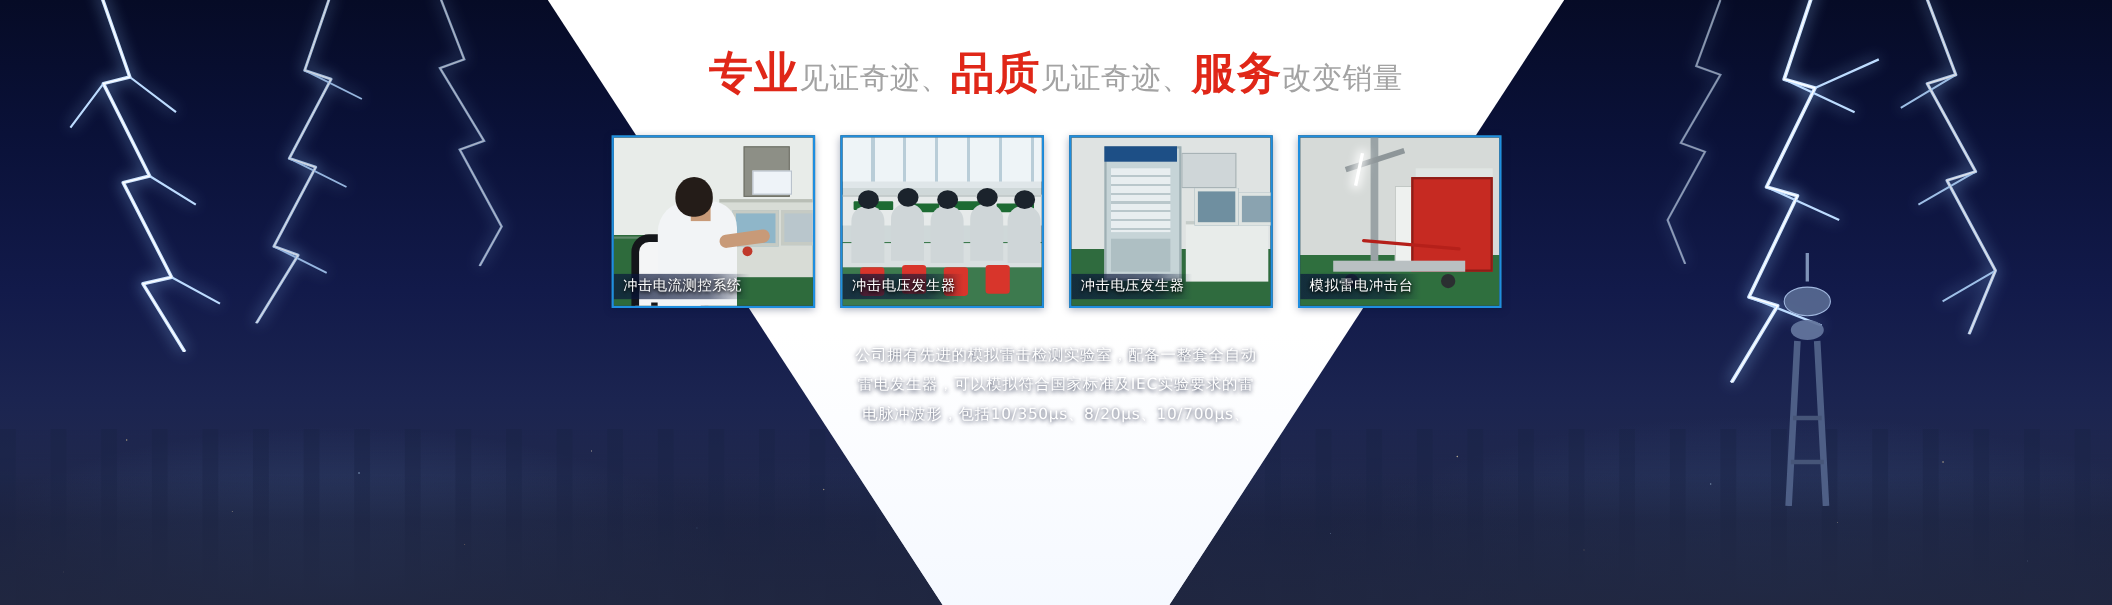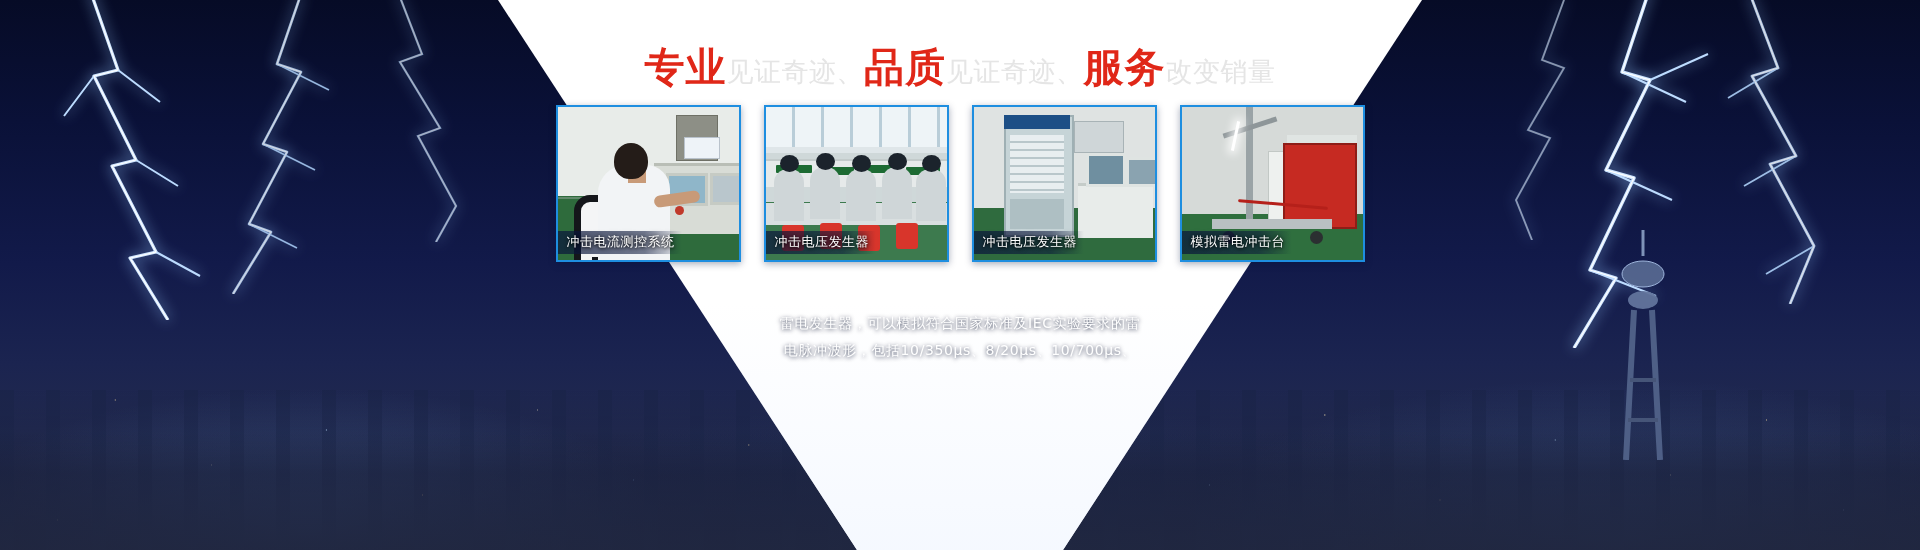--- a/index.html
+++ b/index.html
@@ -62,25 +62,25 @@
   .wedge-shade{position:absolute;top:0;left:0;width:1920px;height:550px;pointer-events:none;
     background:linear-gradient(180deg,rgba(255,255,255,0) 55%,rgba(244,248,255,.9) 100%);
     clip-path:polygon(498px 0, 1422px 0, 1063px 550px, 857px 550px);}
 
   
   .headline{position:absolute;left:0;right:0;top:47px;text-align:center;
     white-space:nowrap;line-height:1;}
   .headline span{font-family:"DejaVu Sans","Liberation Sans",sans-serif;}
   .hl-big{font-size:40px;font-weight:bold;color:#e02718;letter-spacing:1px;
     vertical-align:baseline;}
-  .hl-small{font-size:27px;font-weight:normal;color:#e5e5e5;letter-spacing:.5px;
+  .hl-small{font-size:27px;font-weight:normal;color:#a3a3a3;letter-spacing:.5px;
     vertical-align:baseline;}
 
   
-  .cards{position:absolute;top:105px;left:0;right:0;display:flex;justify-content:center;gap:23px;}
+  .cards{position:absolute;top:123px;left:0;right:0;display:flex;justify-content:center;gap:23px;}
   .card{position:relative;width:185px;height:157px;border:2px solid #1e8ee0;
     box-sizing:border-box;overflow:hidden;background:#2b3d3a;
     box-shadow:0 2px 7px rgba(0,20,60,.35);}
   .card .photo{position:absolute;inset:0;}
   .card .caption{position:absolute;left:0;bottom:6px;z-index:4;
     color:#ffffff;font-size:13px;font-family:"DejaVu Sans","Liberation Sans",sans-serif;
     padding:2px 7px 3px 9px;letter-spacing:.5px;
     text-shadow:0 1px 3px rgba(0,0,0,.9),0 0 6px rgba(0,0,0,.8);
     background:linear-gradient(90deg,rgba(10,22,60,.72) 0%,rgba(10,22,60,.55) 70%,rgba(10,22,60,0) 100%);
   }
@@ -288,17 +288,18 @@
         <div class="cart"></div>
         <div class="wheel" style="left:40px;"></div>
         <div class="wheel" style="left:128px;"></div>
       </div>
       <div class="caption">模拟雷电冲击台</div>
     </div>
 
   </div>
 
   <div class="para">
+    <div>公司拥有先进的模拟雷击检测实验室，配备一整套全自动</div>
     <div>雷电发生器，可以模拟符合国家标准及IEC实验要求的雷</div>
     <div>电脉冲波形，包括10/350μs、8/20μs、10/700μs、</div>
   </div>
 
 </div>
 
 </body></html>

